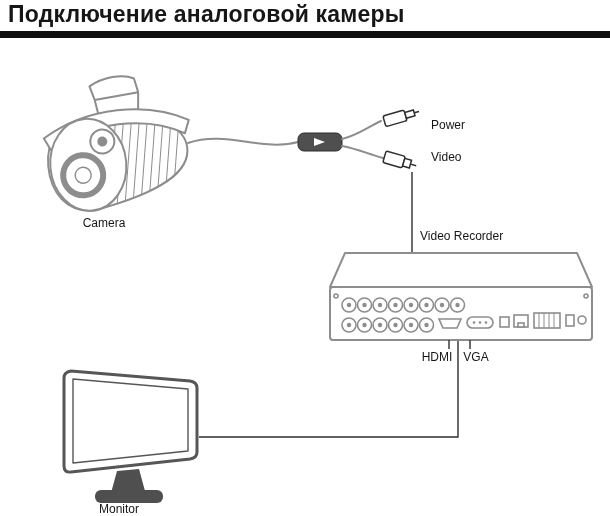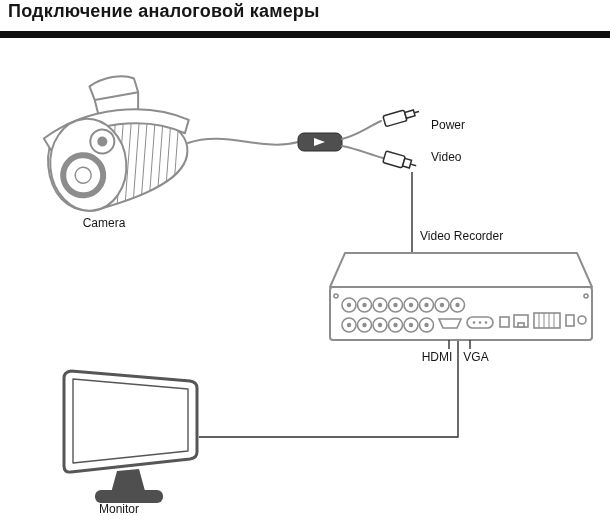--- a/index.html
+++ b/index.html
@@ -5,21 +5,21 @@
   * { box-sizing: border-box; }
   html, body { margin: 0; padding: 0; }
   body {
     width: 610px; height: 516px;
     background: var(--background, #fff);
     font-family: "Liberation Sans", sans-serif;
     position: relative; overflow: hidden;
   }
   .page-title {
     position: absolute; top: 1px; left: 8px; margin: 0;
-    font-size: 18px; font-weight: 700; color: var(--text, #161616);
+    font-size: 23px; font-weight: 700; color: var(--text, #161616);
     letter-spacing: 0.2px; white-space: nowrap;
   }
   .title-rule {
     position: absolute; top: 31px; left: 0;
     width: 100%; height: 7px;
     background: var(--title_bar, #0f0f0f);
   }
   svg.diagram { position: absolute; left: 0; top: 0; }
   svg text {
     font-family: "Liberation Sans", sans-serif;

